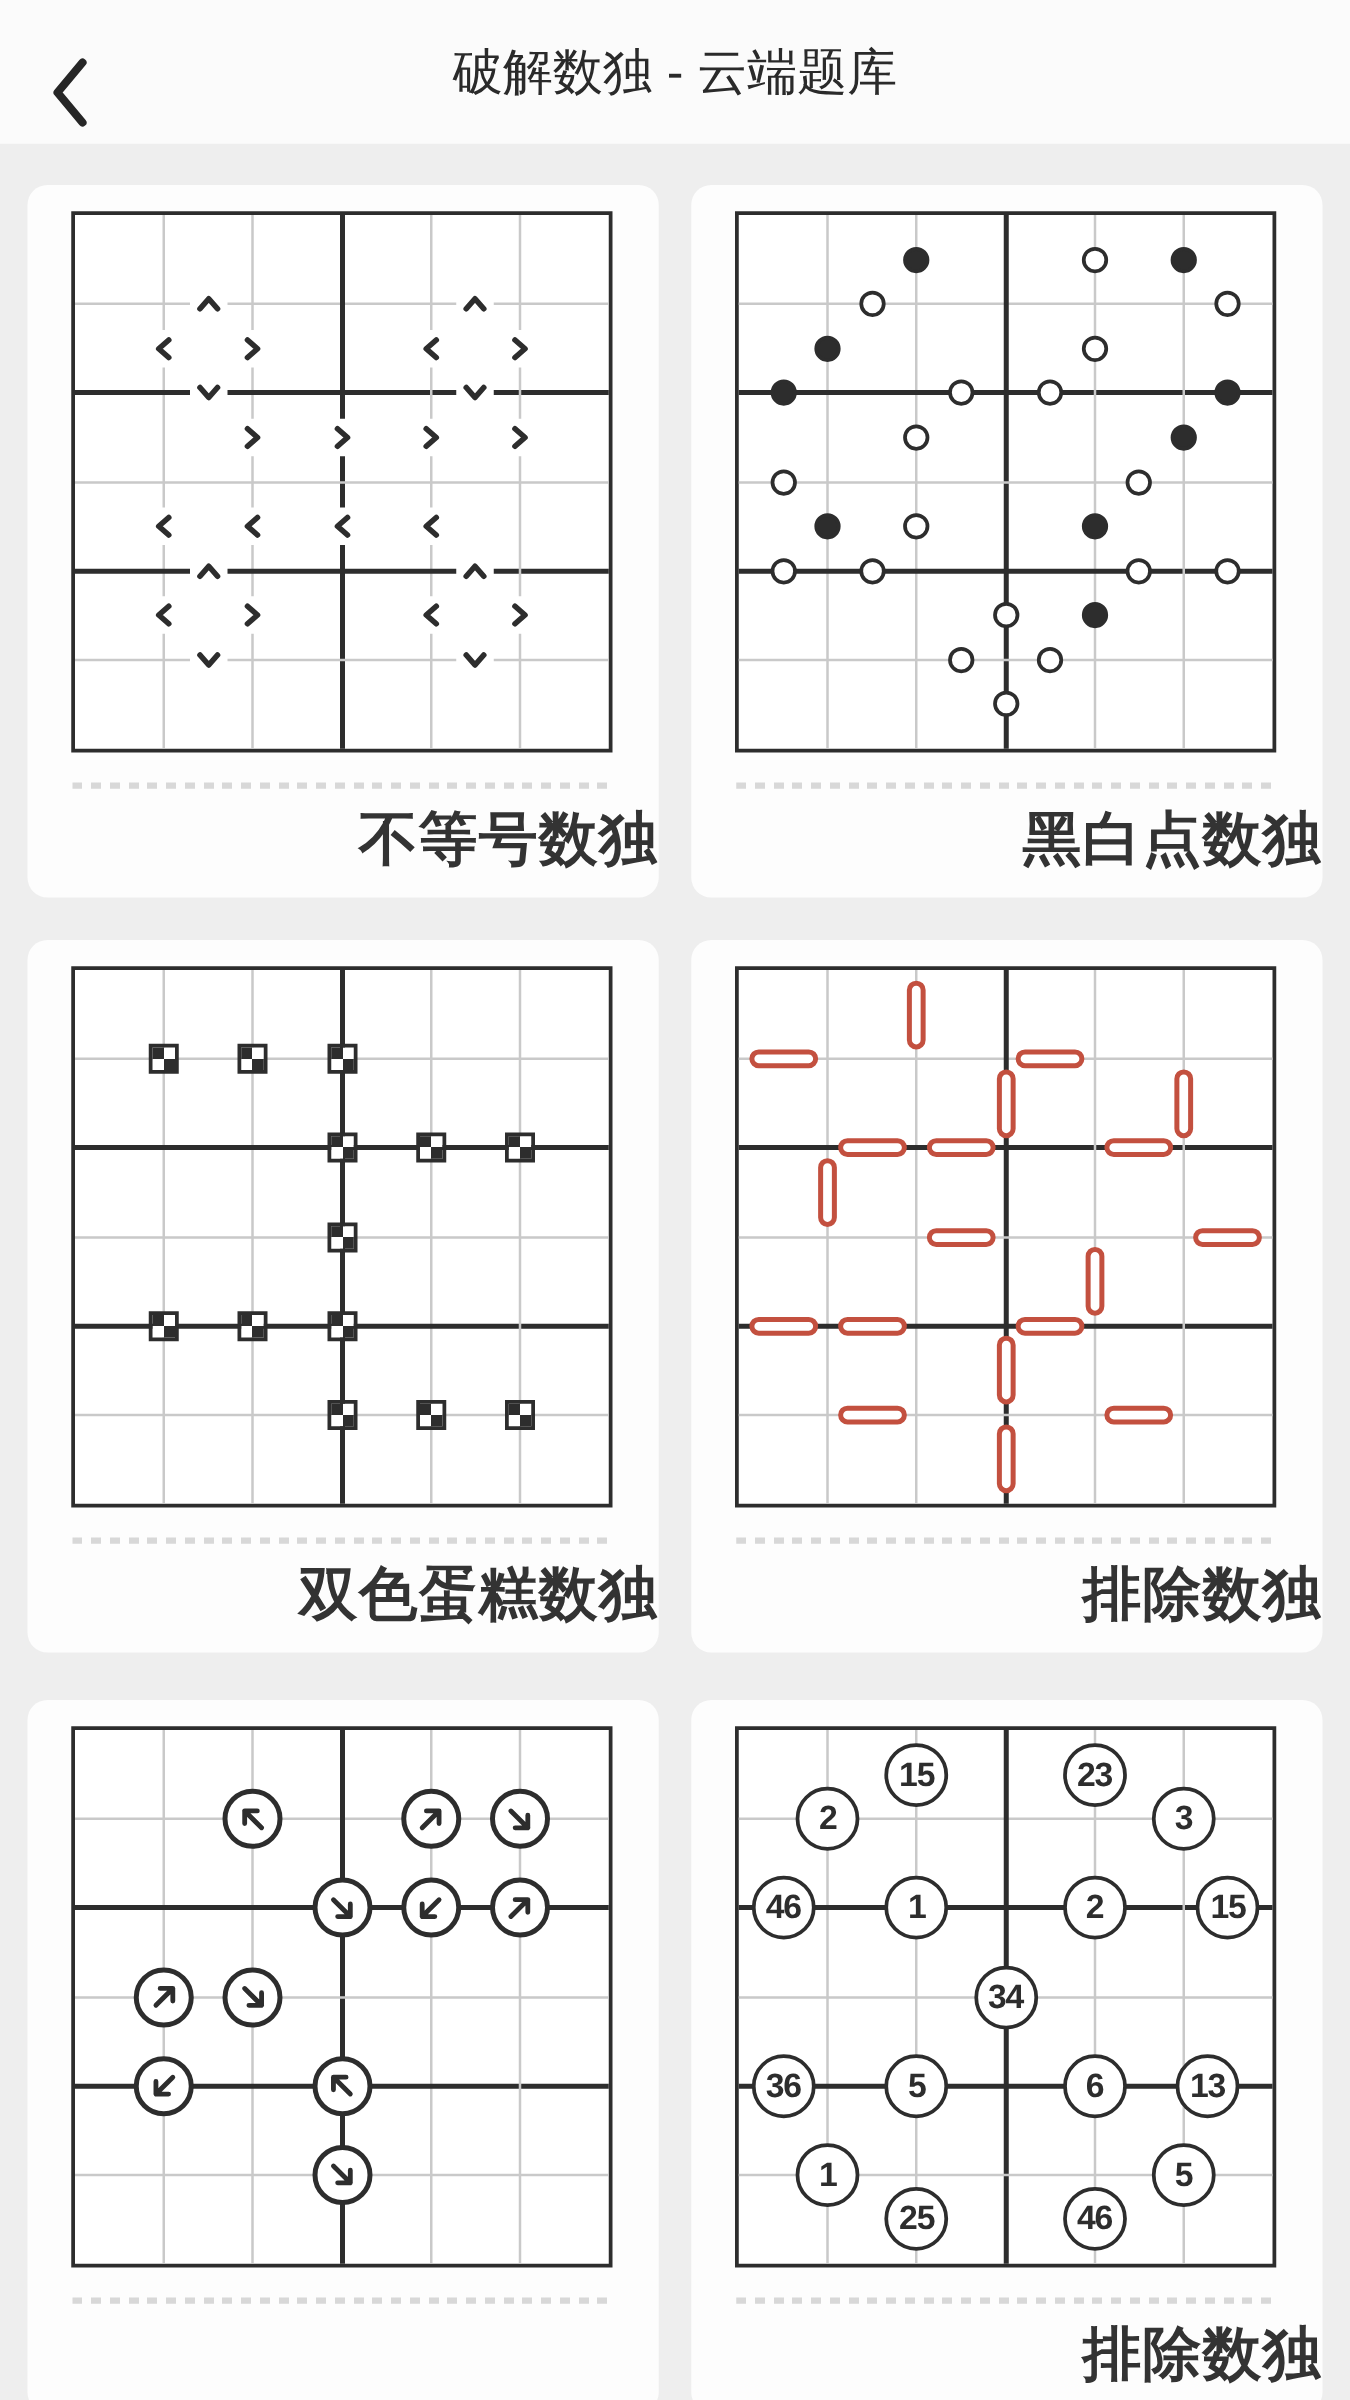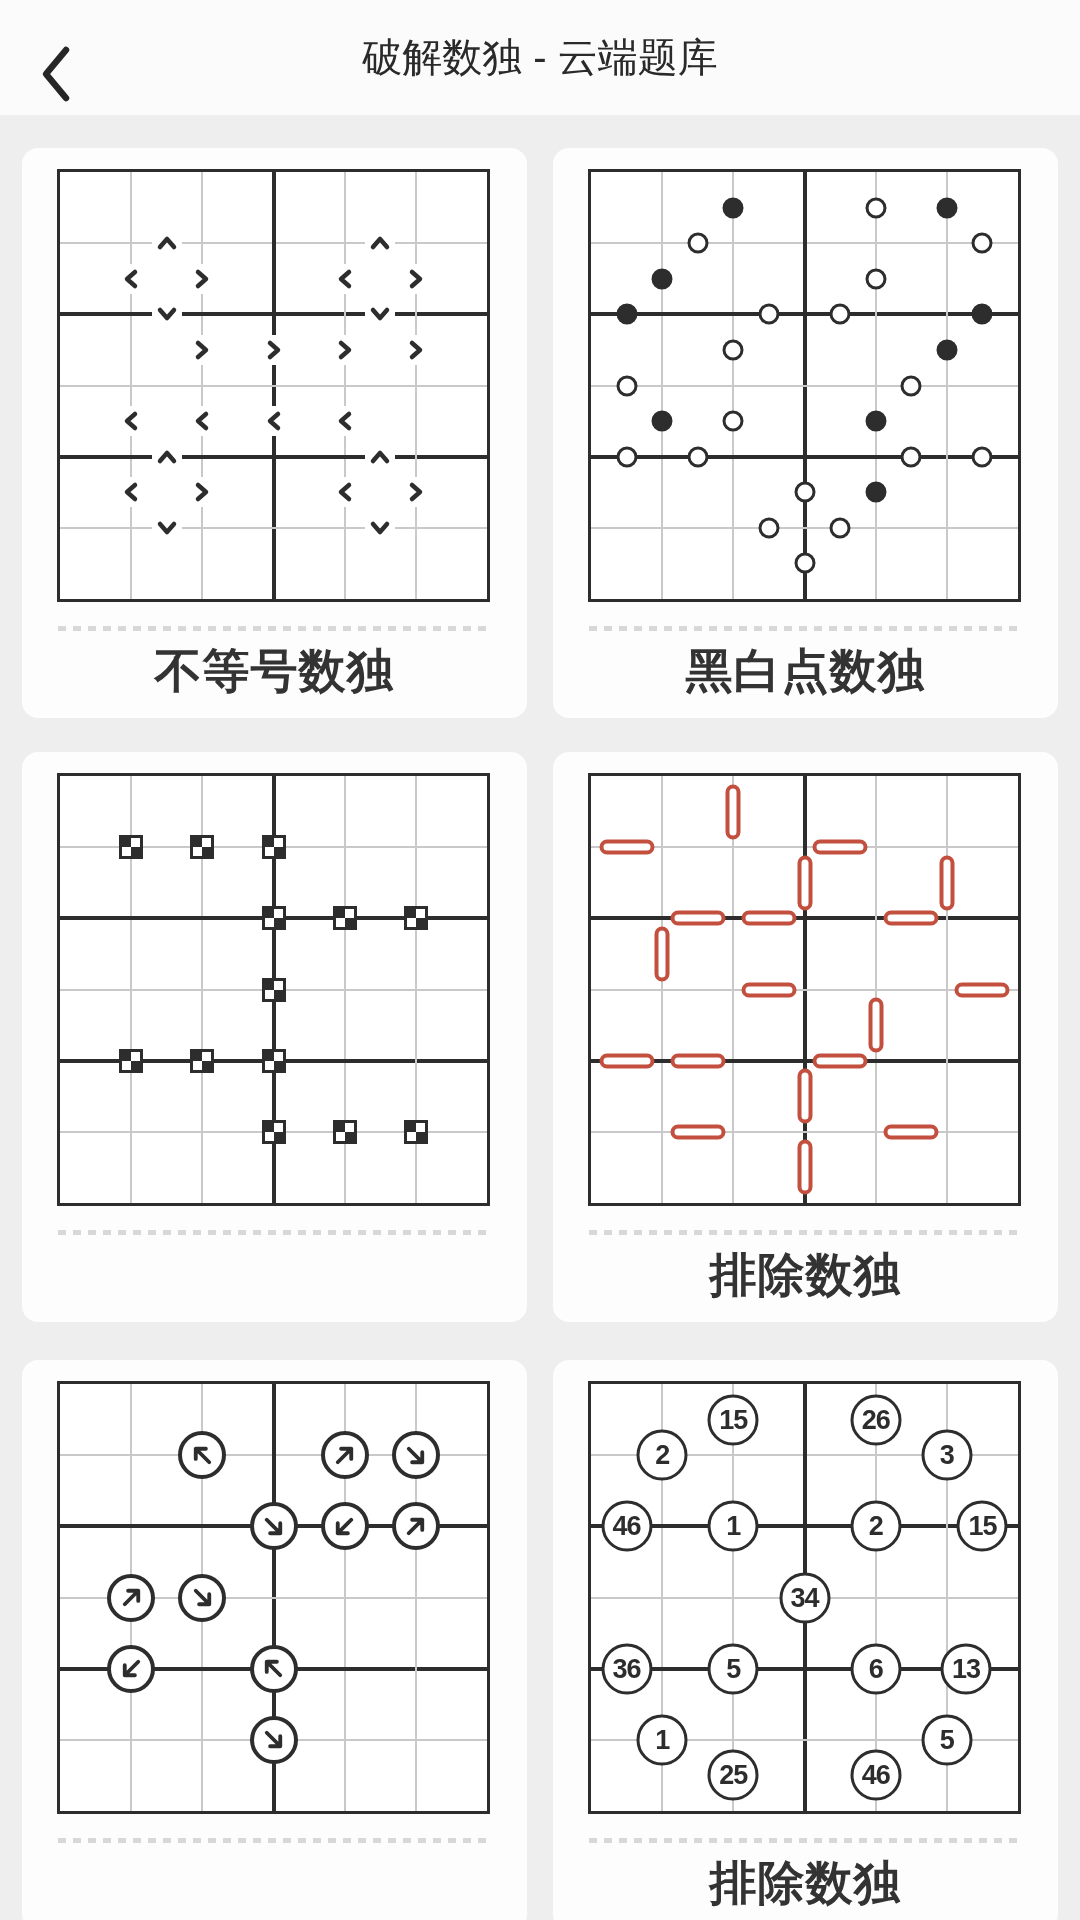--- a/index.html
+++ b/index.html
@@ -52,21 +52,21 @@
   .arrow{width:40px;height:40px;border:4px solid var(--ink,#2d2d2d);border-radius:50%;background:#fff;}
   .num{
     width:45px;height:45px;border:3.5px solid var(--ink,#2d2d2d);border-radius:50%;background:#fff;
     font-size:27px;font-weight:700;color:var(--ink,#2d2d2d);letter-spacing:-1px;
   }
   .dash{
     position:absolute;left:36px;top:478px;width:433px;height:5px;
     background:repeating-linear-gradient(90deg,#d8d8d8 0 8px,transparent 8px 15px);
   }
   .label{
-    position:absolute;top:492px;left:0;width:100%;text-align:center;
+    position:absolute;top:492px;left:0;width:100%;text-align:right;
     font-size:47px;font-weight:700;color:#333;letter-spacing:1px;
   }
   svg{display:block;}
 </style>
 </head>
 <body>
 
 <div class="header">
   <div class="back-btn">
     <span>
@@ -279,20 +279,21 @@
       <div class="mk checker" style="left: 355.833px; top: 142.333px;"></div>
       <div class="mk checker" style="left: 213.5px; top: 213.5px;"></div>
       <div class="mk checker" style="left: 71.1667px; top: 284.667px;"></div>
       <div class="mk checker" style="left: 142.333px; top: 284.667px;"></div>
       <div class="mk checker" style="left: 213.5px; top: 284.667px;"></div>
       <div class="mk checker" style="left: 213.5px; top: 355.833px;"></div>
       <div class="mk checker" style="left: 284.667px; top: 355.833px;"></div>
       <div class="mk checker" style="left: 355.833px; top: 355.833px;"></div>
     </div>
   <div class="dash"></div>
+  <div class="label">双色蛋糕数独</div>
 </div>
 
 <div class="card r2 c2">
   <div class="grid">
       <div class="gl v" style="left: 70.1667px;"></div>
       <div class="gl h" style="top: 70.1667px;"></div>
       <div class="gl v" style="left: 141.333px;"></div>
       <div class="gl h b" style="top: 140.333px;"></div>
       <div class="gl v b" style="left: 211.5px;"></div>
       <div class="gl h" style="top: 212.5px;"></div>
@@ -401,21 +402,21 @@
       <div class="gl h" style="top: 70.1667px;"></div>
       <div class="gl v" style="left: 141.333px;"></div>
       <div class="gl h b" style="top: 140.333px;"></div>
       <div class="gl v b" style="left: 211.5px;"></div>
       <div class="gl h" style="top: 212.5px;"></div>
       <div class="gl v" style="left: 283.667px;"></div>
       <div class="gl h b" style="top: 282.667px;"></div>
       <div class="gl v" style="left: 354.833px;"></div>
       <div class="gl h" style="top: 354.833px;"></div>
       <div class="mk num" style="left: 142.333px; top: 35.5833px;">15</div>
-      <div class="mk num" style="left: 284.667px; top: 35.5833px;">26</div>
+      <div class="mk num" style="left: 284.667px; top: 35.5833px;">23</div>
       <div class="mk num" style="left: 71.1667px; top: 71.1667px;">2</div>
       <div class="mk num" style="left: 355.833px; top: 71.1667px;">3</div>
       <div class="mk num" style="left: 35.5833px; top: 142.333px;">46</div>
       <div class="mk num" style="left: 142.333px; top: 142.333px;">1</div>
       <div class="mk num" style="left: 284.667px; top: 142.333px;">2</div>
       <div class="mk num" style="left: 391.417px; top: 142.333px;">15</div>
       <div class="mk num" style="left: 213.5px; top: 213.5px;">34</div>
       <div class="mk num" style="left: 35.5833px; top: 284.667px;">36</div>
       <div class="mk num" style="left: 142.333px; top: 284.667px;">5</div>
       <div class="mk num" style="left: 284.667px; top: 284.667px;">6</div>

